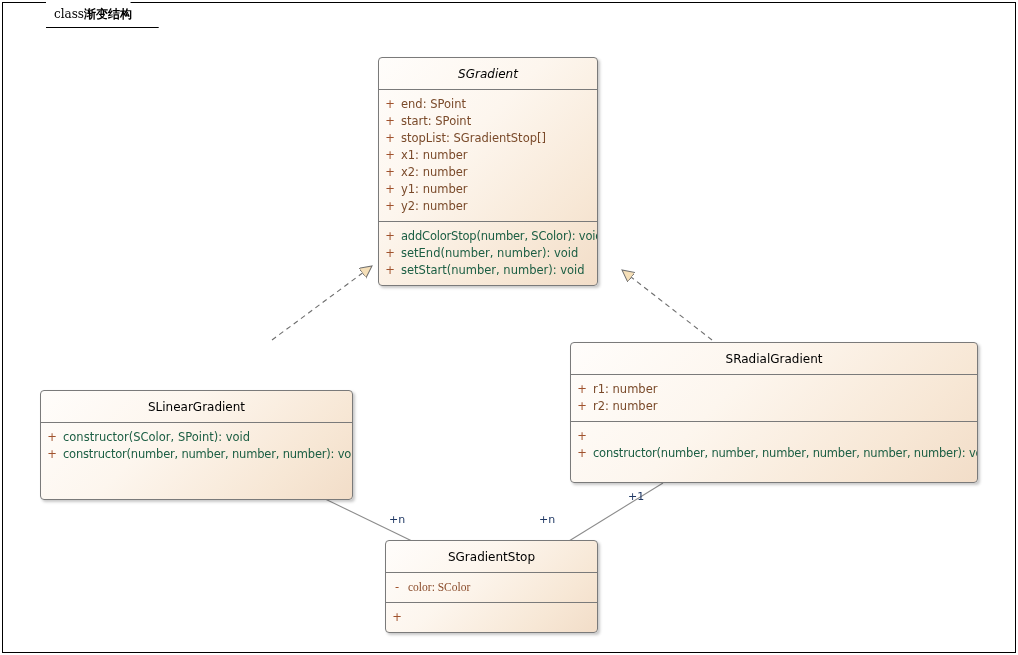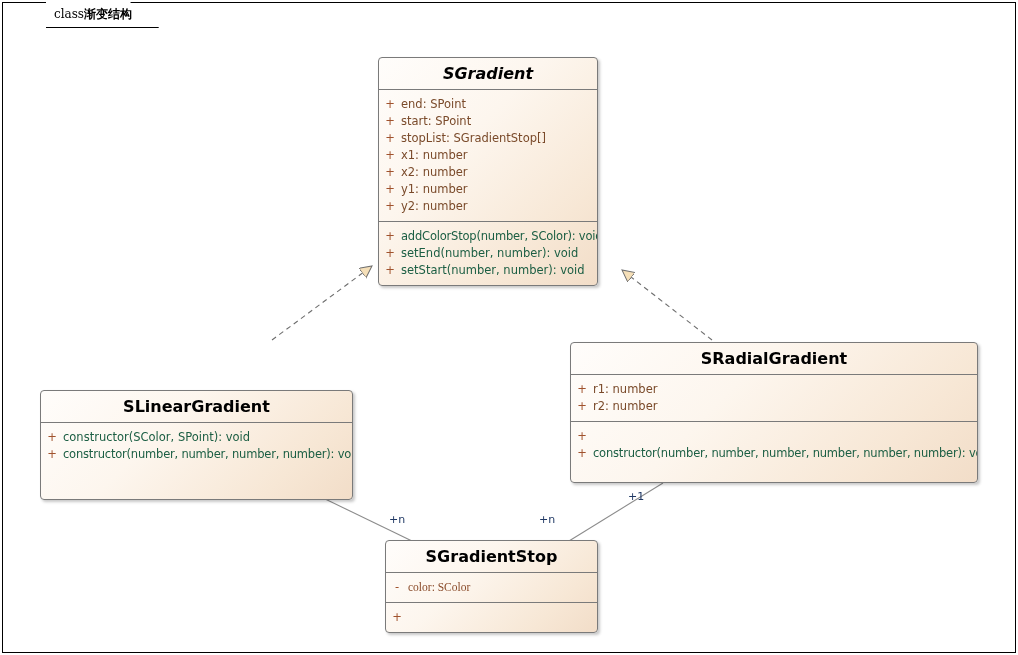--- a/index.html
+++ b/index.html
@@ -84,22 +84,22 @@
     border-radius: 4px;
     background-image: linear-gradient(135deg, #fffdfb 0%, #fdf6ee 38%, #f7e7d5 78%, #f2ddc8 100%);
     box-shadow: 2px 2px 3px rgba(0,0,0,0.22);
     overflow: hidden;
   }
   .cls-title {
     height: 32px;
     display: flex;
     align-items: center;
     justify-content: center;
-    font-size: 16px;
-    font-weight: bold;
+    font-size: 12px;
+    font-weight: normal;
     color: #000000;
     border-bottom: 1px solid #7a7a7a;
     box-sizing: border-box;
     text-align: center;
   }
   .cls-title.abstract {
     font-style: italic;
   }
   .cls-section {
     box-sizing: border-box;

